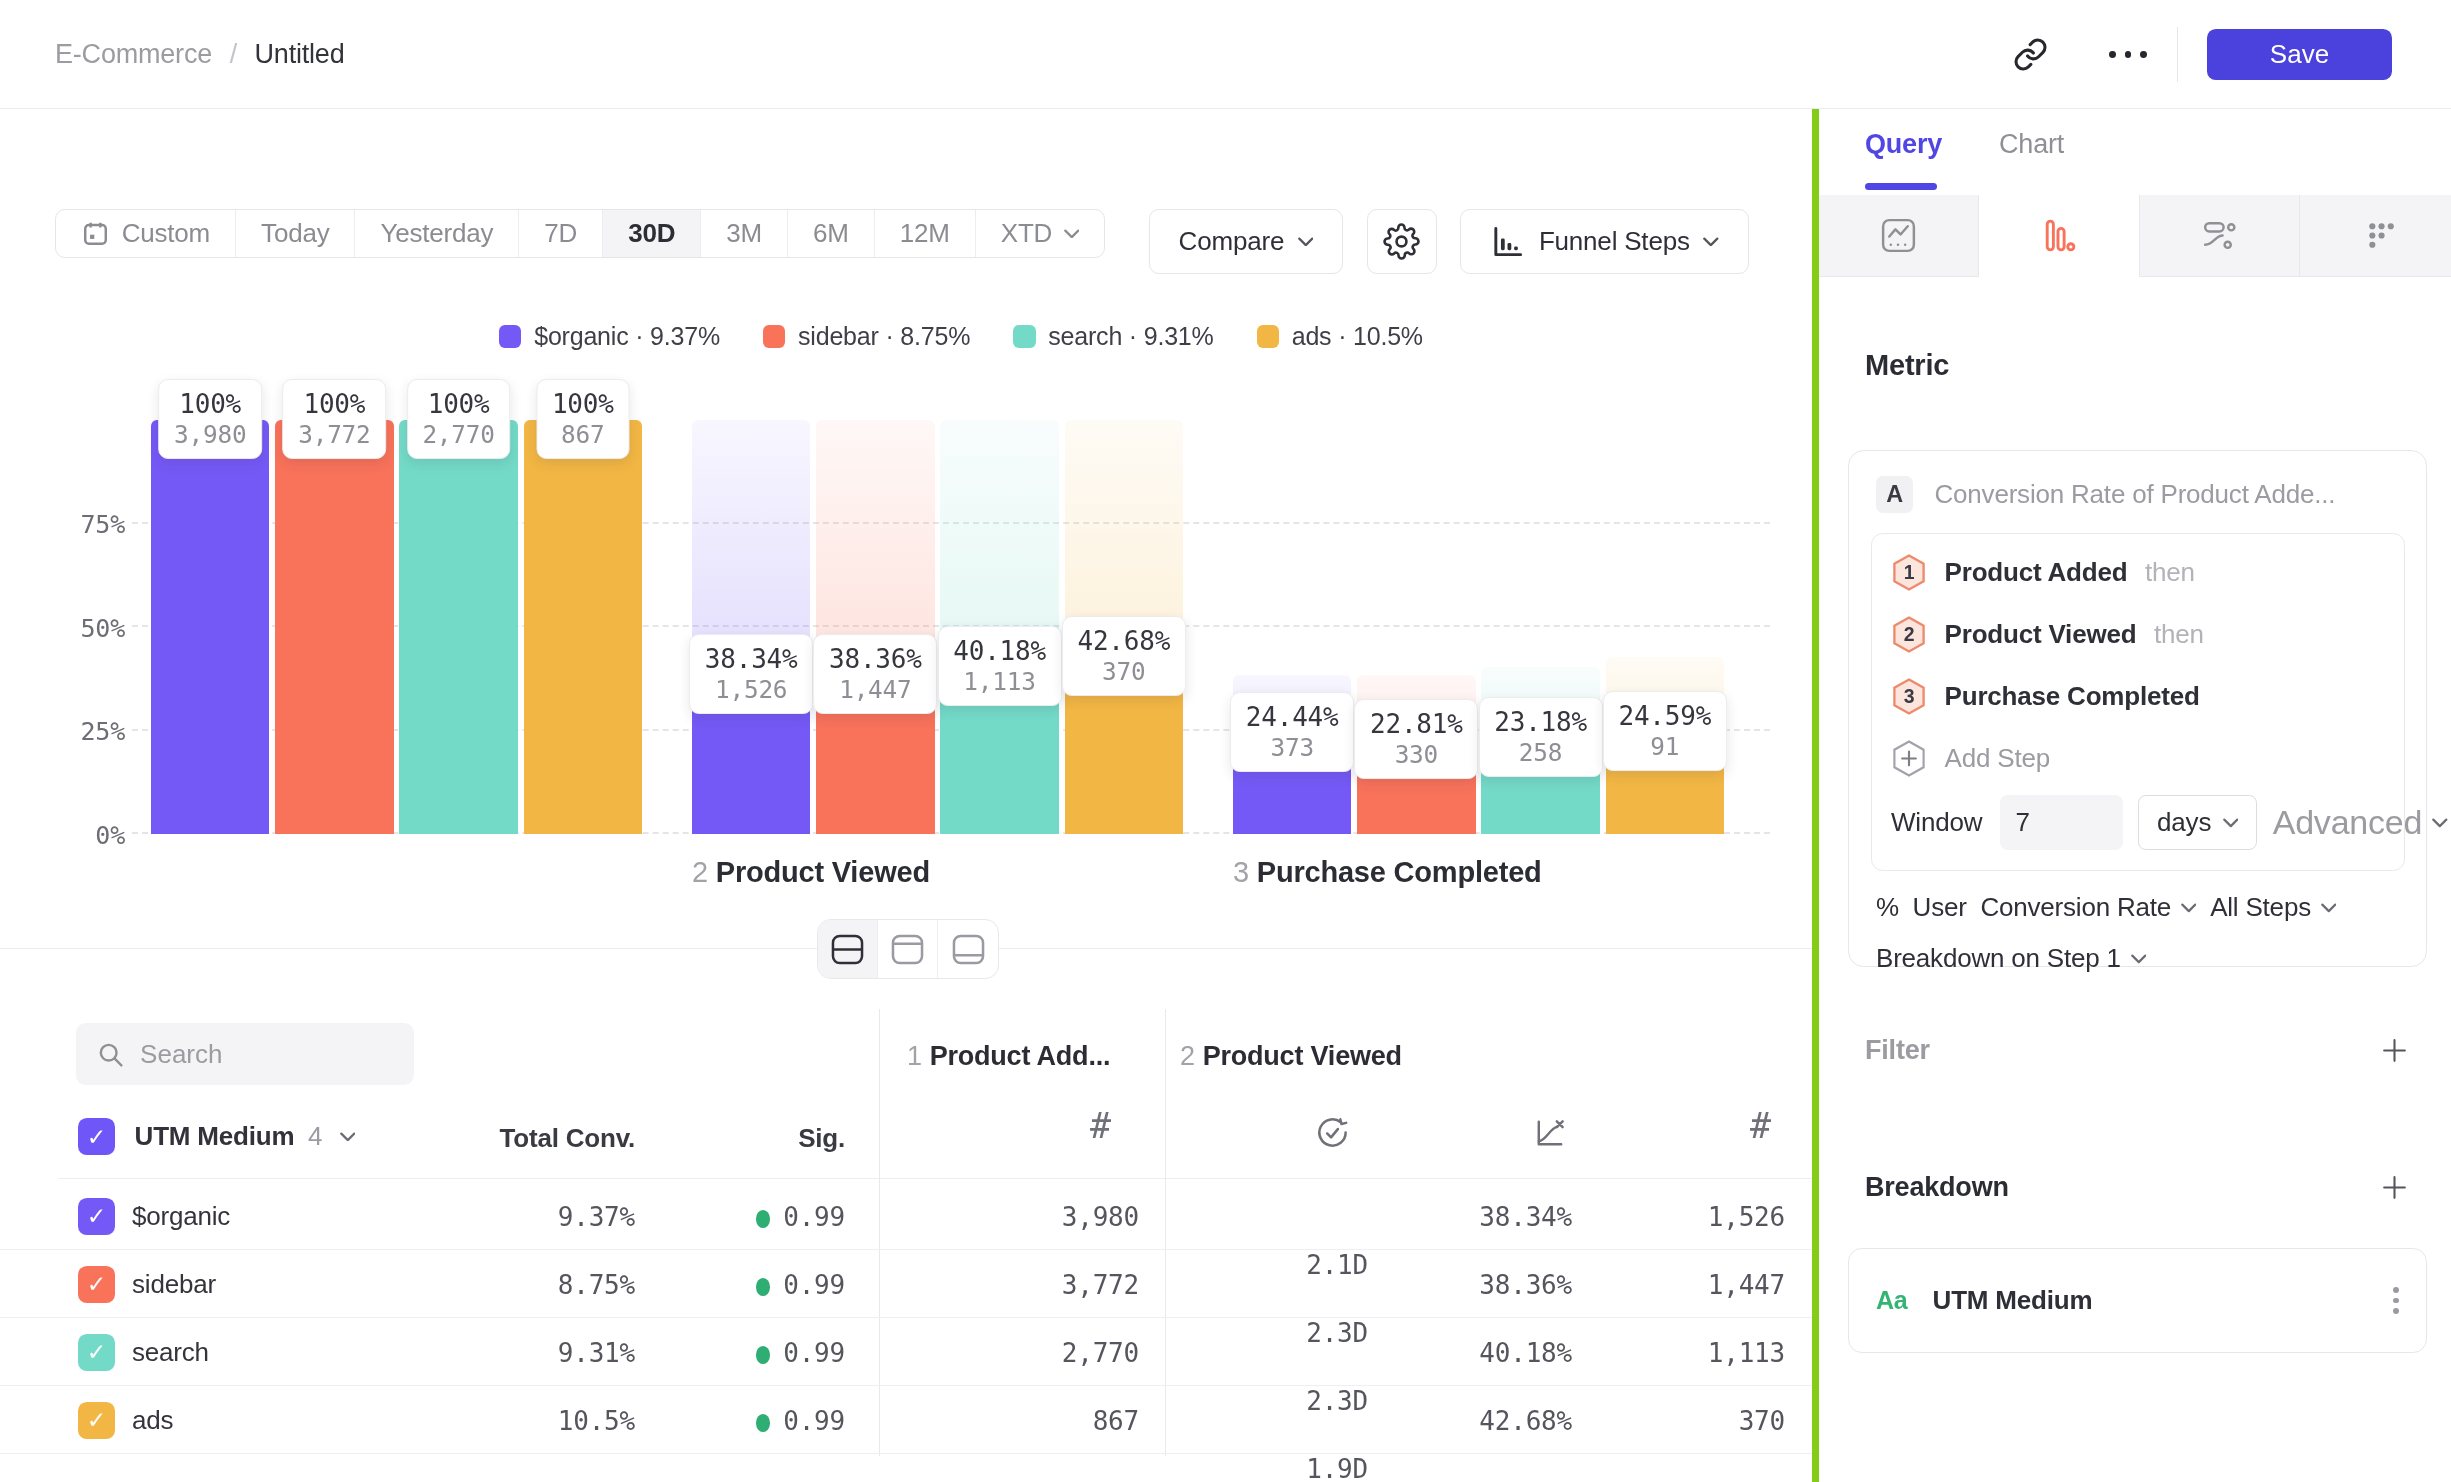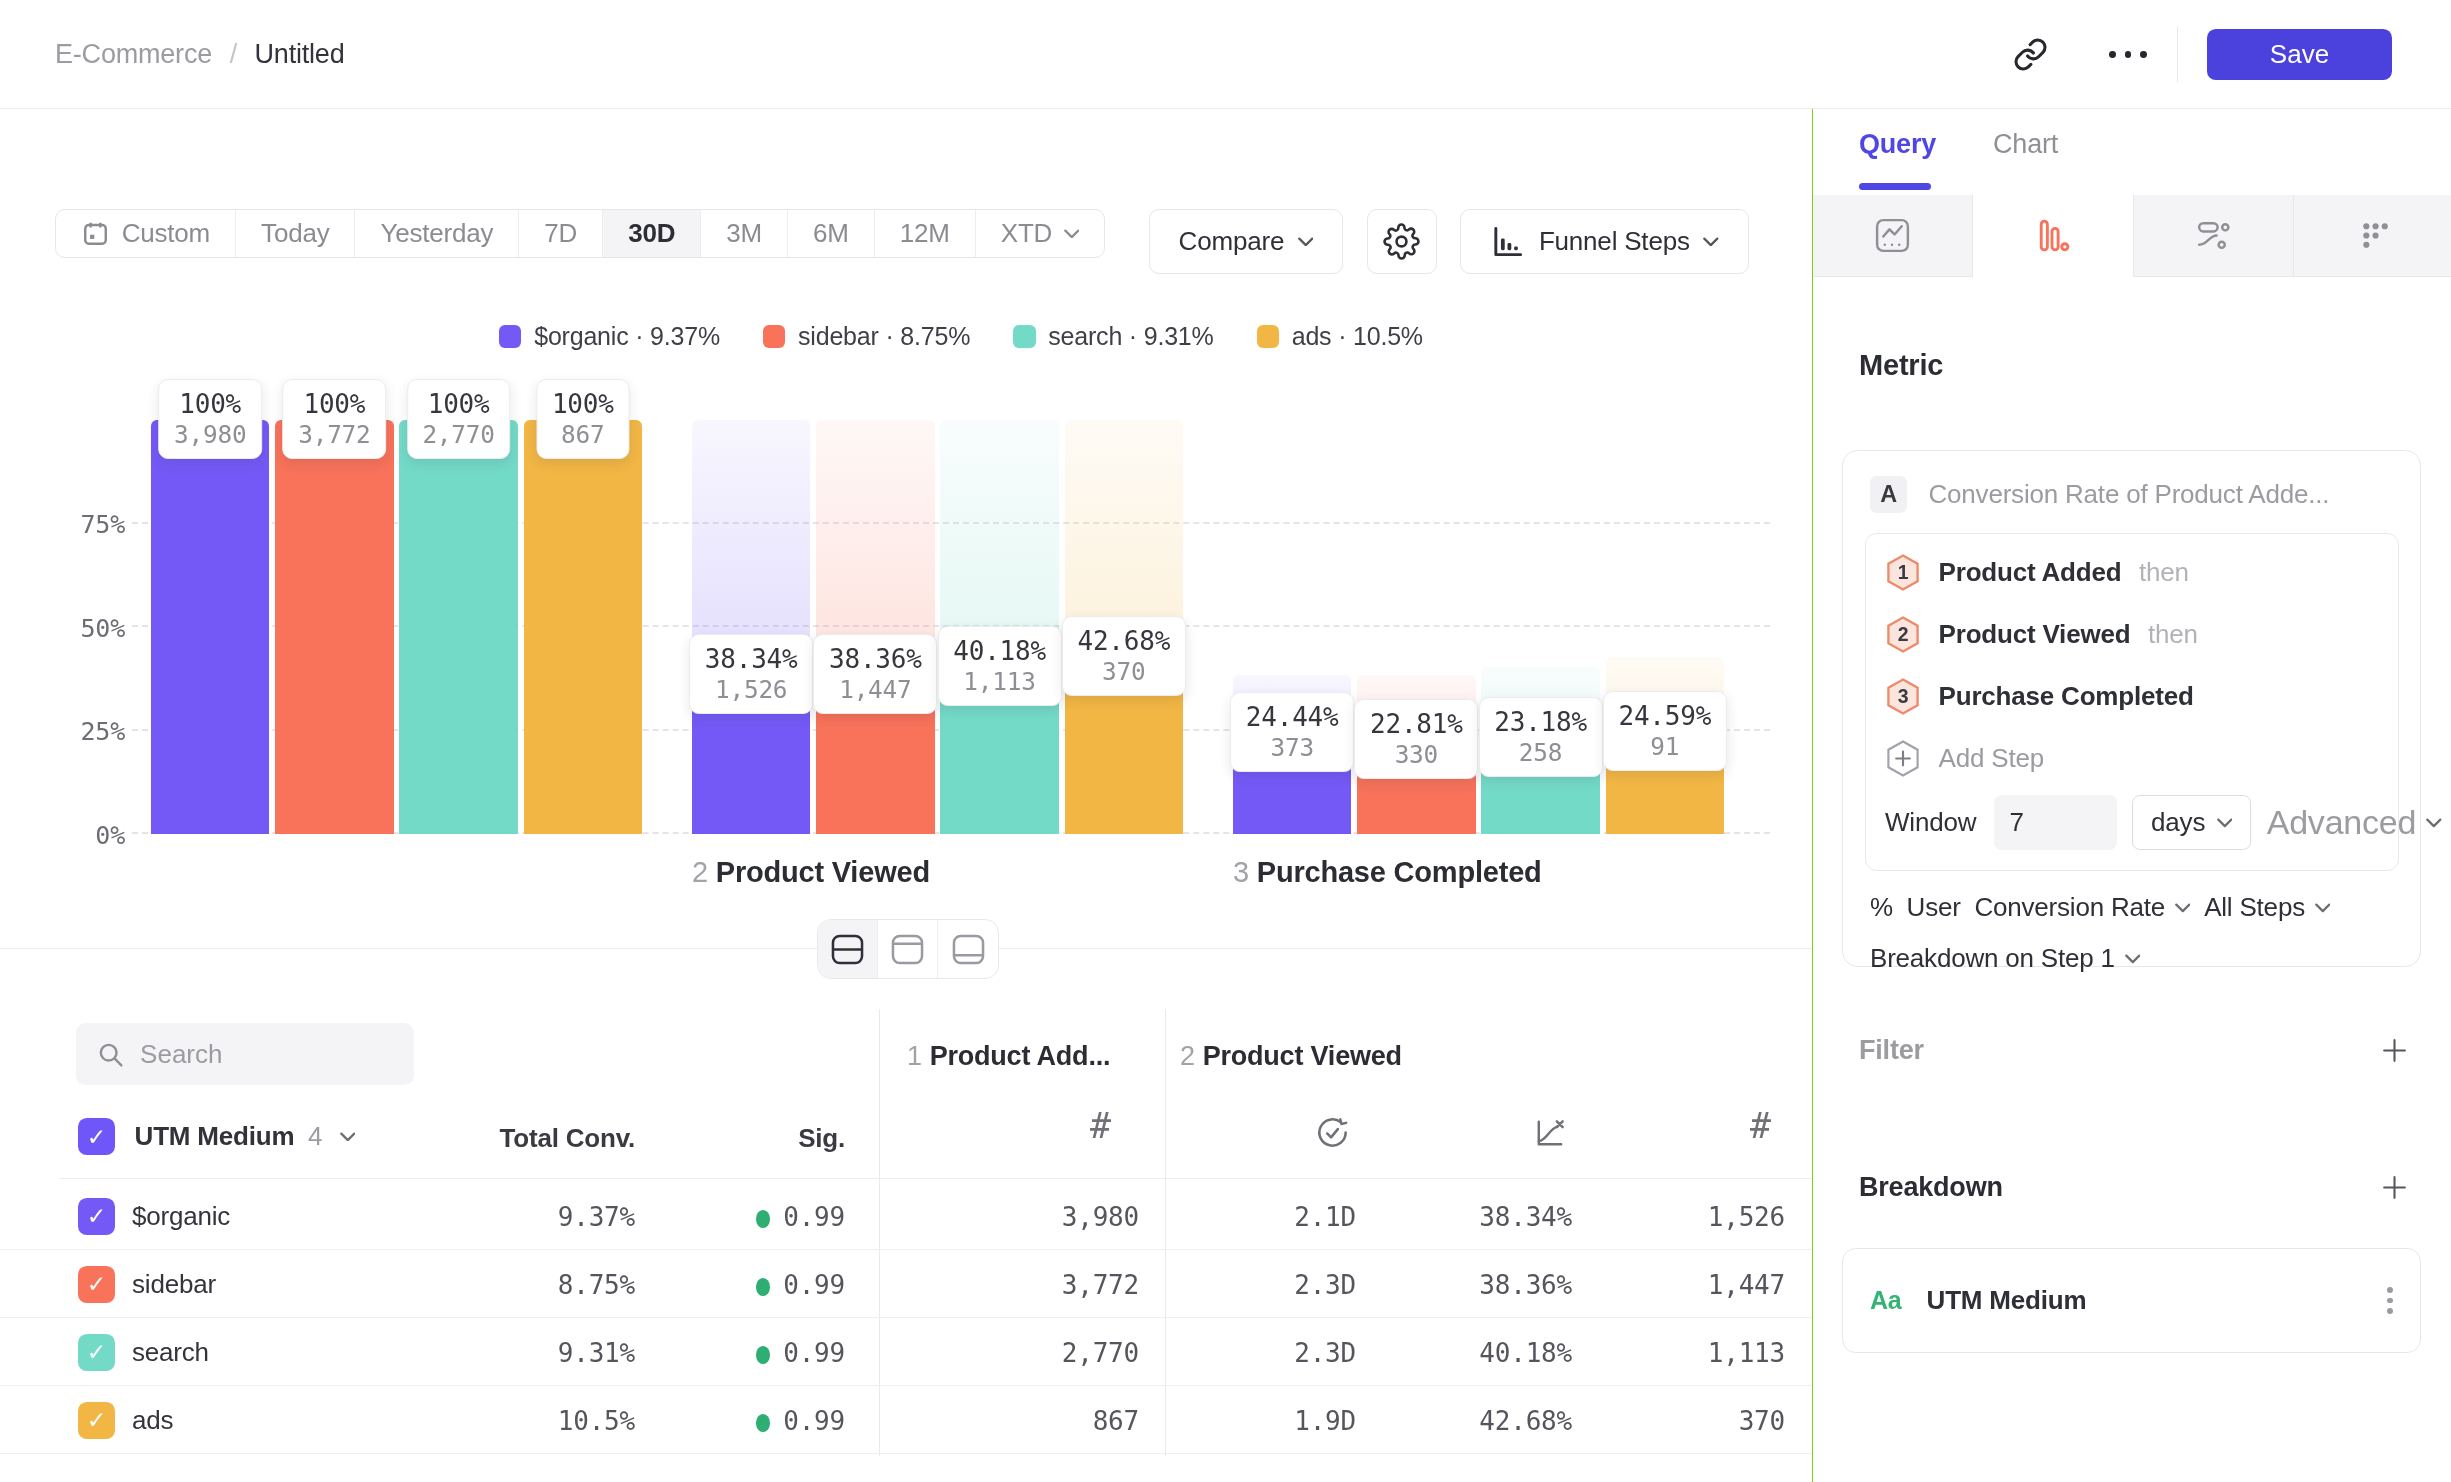--- a/index.html
+++ b/index.html
@@ -85,26 +85,26 @@
   .vsep { position:absolute; top:900px; width:1px; height:447px; background:#e9e9ec; }
   #table-rows { position:absolute; left:0; top:1073px; width:1812px; }
   .trow { position:relative; height:68px; border-bottom:1px solid #efeff2; }
   .trow .cb { position:absolute; left:78px; top:15.6px; width:37px; height:37px; border-radius:8.8px; color:#fff; font-size:23.4px; display:flex; align-items:center; justify-content:center; }
   .trow .cname { position:absolute; left:132px; top:18.5px; font-size:26px; color:#34343d; }
   .trow .rt { position:absolute; top:19.5px; font-family:"DejaVu Sans Mono",monospace; font-size:26px; color:#55555e; }
   .trow .tc { right:1177px; }
   .trow .sg { right:967px; }
   .trow .dot { position:absolute; right:1042px; top:28px; width:13.7px; height:17.6px; border-radius:50%; background:#2fae74; }
   .trow .c1 { right:673px; }
-  .trow .tt { right:456px; }
+  .trow .tt { right:444px;margin-top:48px; }
   .trow .cv { right:240px; }
   .trow .c2 { right:27px; }
 
   
-  #panel { position:absolute; left:1812px; top:109px; width:640px; height:1373px; border-left:1px solid #84cc16; background:#fff; }
+  #panel { position:absolute; left:1812px; top:109px; width:640px; height:1373px; border-left:7px solid #84cc16; background:#fff; }
   .ptabs { position:absolute; left:46px; top:19.5px; display:flex; gap:57px; font-size:27px; }
   .ptab { cursor:pointer; padding-bottom:13.7px; }
   .ptab.active { color:#5046e4; font-weight:700; }
   .ptab.idle { color:#8f8f96; }
   #ptab-underline { position:absolute; left:46px; top:74px; width:72px; height:6.8px; border-radius:3.9px; background:#5046e4; }
   #icon-tabs { position:absolute; left:0; top:86px; width:640px; height:82px; display:flex; }
   .itab { flex:1; display:flex; align-items:center; justify-content:center; background:#f4f4f6; border-bottom:1px solid #e8e8ea; border-right:1px solid #e8e8ea; cursor:pointer; }
   .itab:last-child { border-right:none; }
   .itab.sel { background:#fff; border-bottom:1px solid transparent; border-radius:0; }
   #metric-title { position:absolute; left:46px; top:240px; font-size:29px; font-weight:700; color:#2c2c35; }

